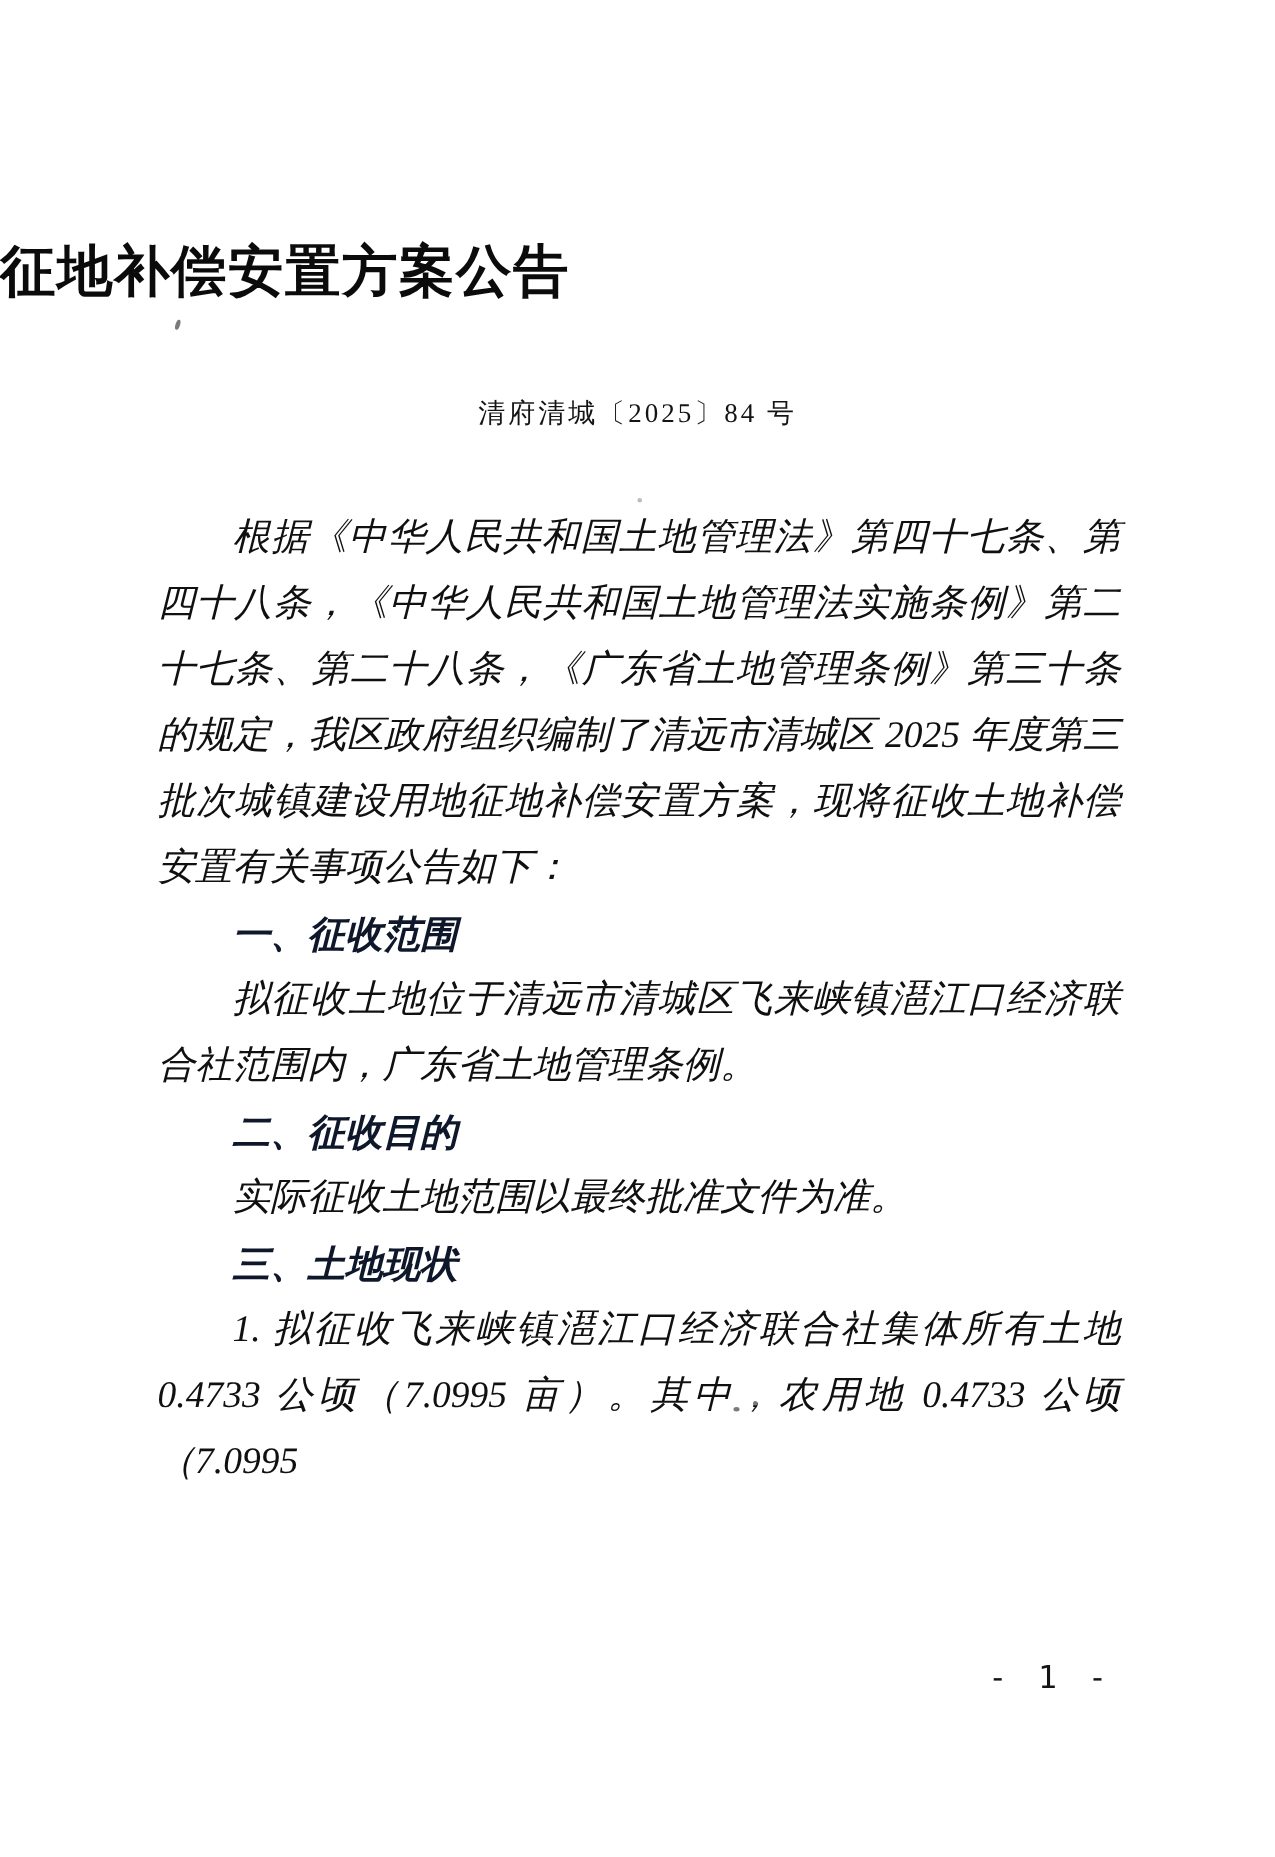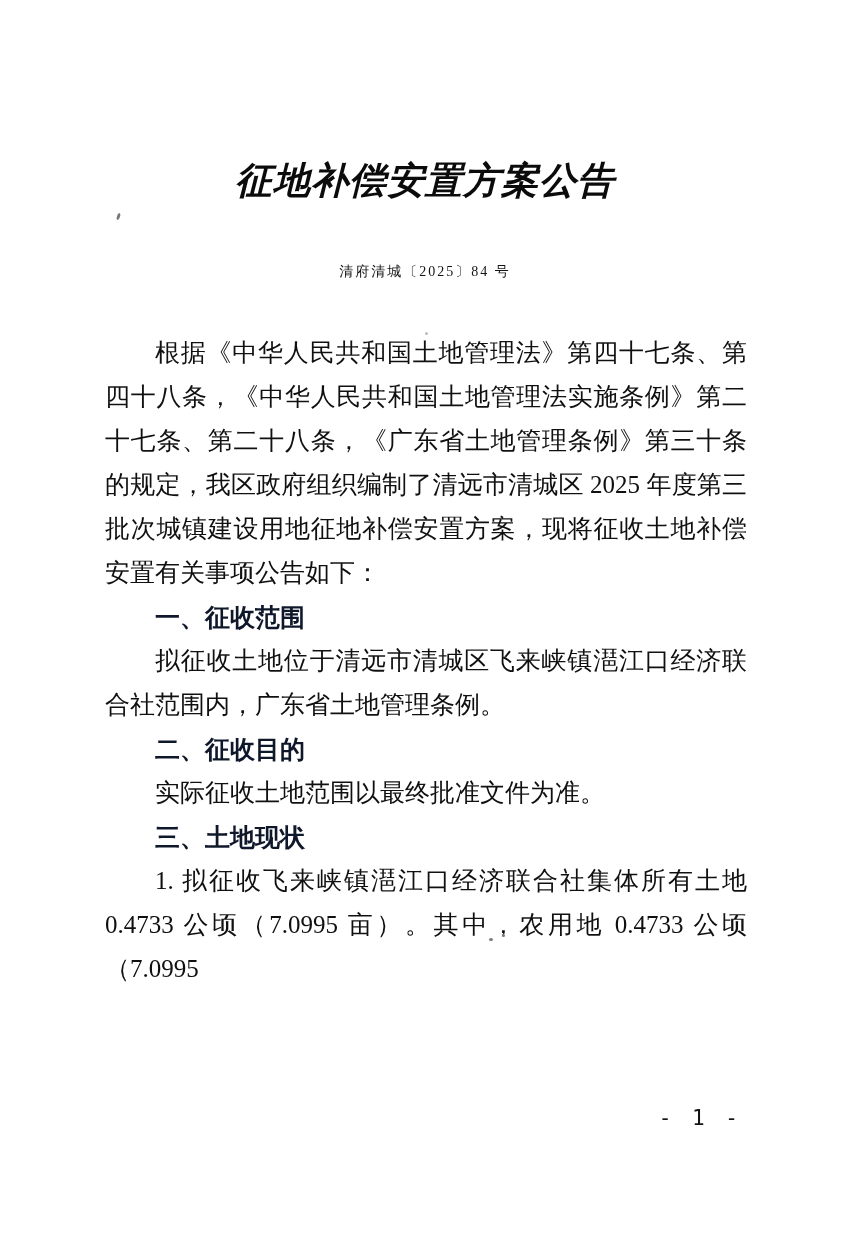--- a/index.html
+++ b/index.html
@@ -10,44 +10,43 @@
   }
   .page {
     position: relative;
     width: 850px;
     height: 1238px;
     background: #ffffff;
     overflow: hidden;
   }
   .doc-title {
     padding-top: 156px;
-    text-align: center;
+    text-align: left;
     font-size: 37px;
     font-weight: bold;
     letter-spacing: 1px;
     color: #0b0b0b;
     font-family: "Liberation Serif", "DejaVu Serif", serif;
-    font-style: italic;
   }
   .doc-number {
     margin-top: 57px;
     text-align: center;
-    font-size: 14px;
+    font-size: 18px;
     letter-spacing: 2px;
     color: #141414;
   }
   .content {
     margin: 50px 103px 0 105px;
     width: 642px;
     font-size: 25px;
     line-height: 44px;
     text-align: justify;
     color: #101010;
   }
-  .para { text-indent: 2em; }
+  .para { text-indent: 2em; font-style: italic; }
   .para.heading {
     font-family: "Liberation Sans", "DejaVu Sans", sans-serif;
     font-weight: bold;
     color: #0f172a;
   }
   .page-footer {
     position: absolute;
     right: 108px;
     top: 1106px;
     font-size: 21px;

